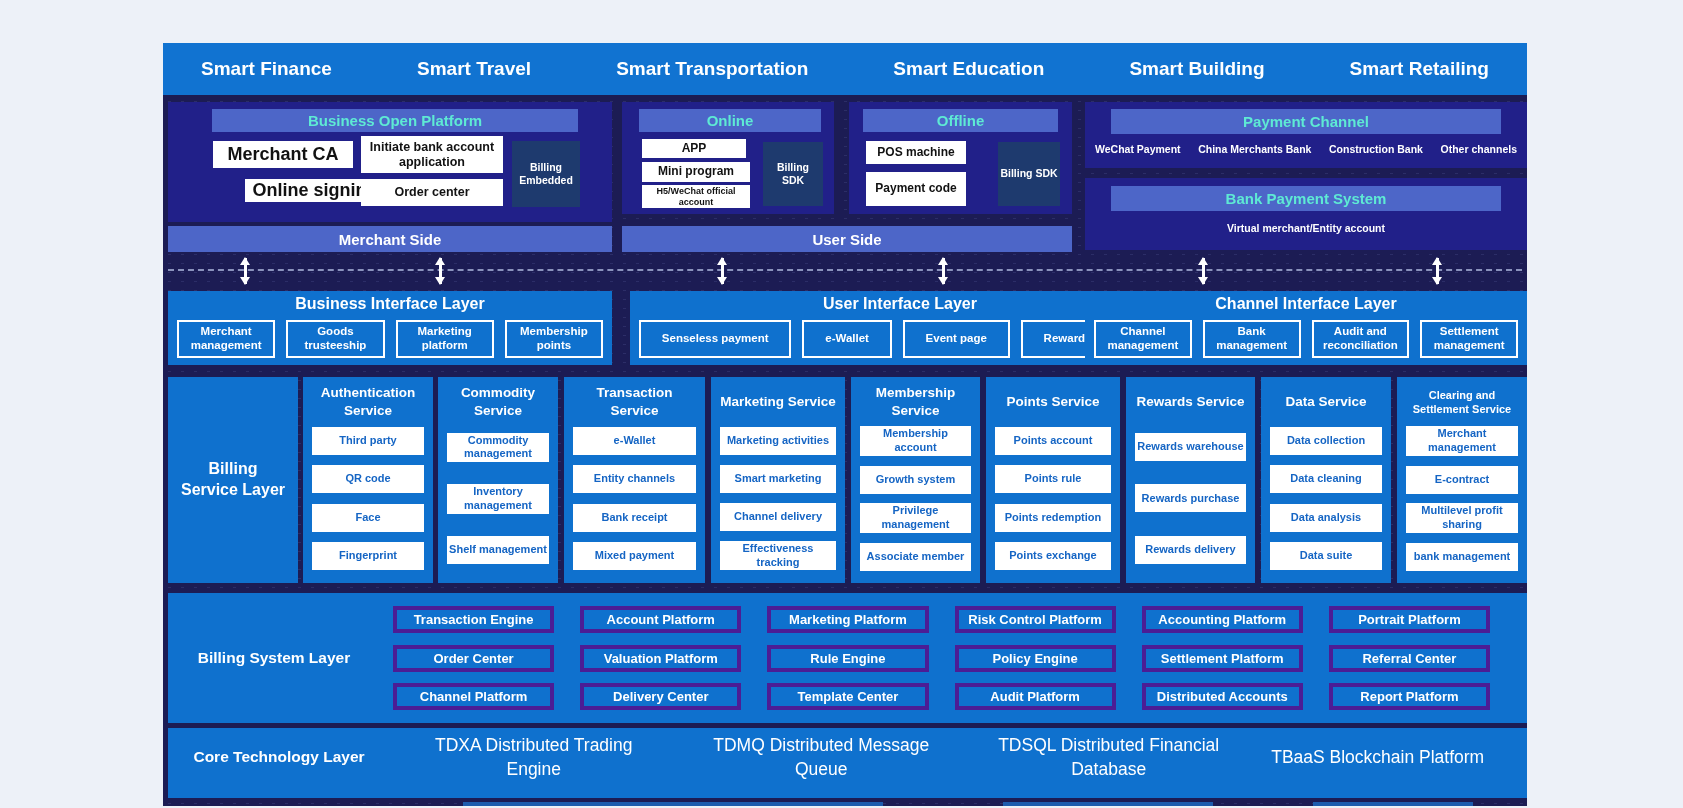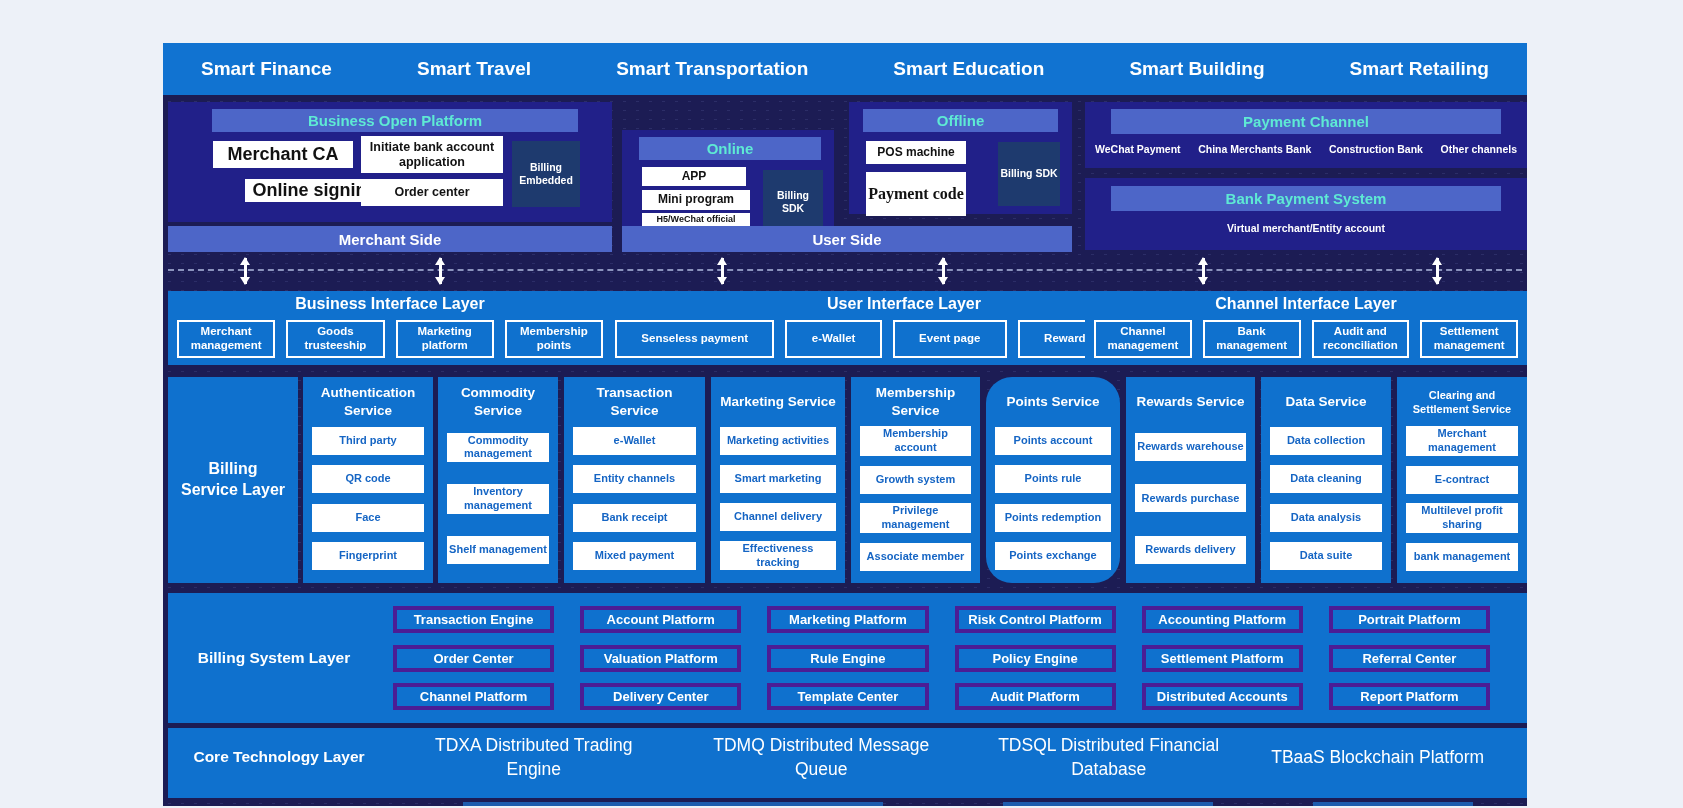--- a/index.html
+++ b/index.html
@@ -27,30 +27,30 @@
     display:flex;align-items:center;justify-content:center;line-height:1.15;}
   .sdkbox{position:absolute;background:#1e3a6e;color:#fff;font-weight:bold;text-align:center;
     display:flex;align-items:center;justify-content:center;font-size:10.5px;line-height:1.25;padding:2px;box-sizing:border-box;}
   .panelA{left:5px;top:59px;width:444px;height:120px;}
   .panelA .hbar{left:44px;top:7px;width:366px;height:23px;font-size:15px;}
   .panelA .b0{left:45px;top:39px;width:140px;height:27px;font-size:18px;}
   .panelA .b1{left:193px;top:34px;width:142px;height:37px;font-size:12.5px;}
   .panelA .b2{left:45px;top:77px;width:140px;height:23px;font-size:18px;margin-left:32px;}
   .panelA .b3{left:193px;top:77px;width:142px;height:27px;font-size:12.5px;}
   .panelA .sdkbox{left:344px;top:39px;width:68px;height:66px;}
-  .panelB{left:459px;top:59px;width:212px;height:112px;margin-top:28px;}
+  .panelB{left:459px;top:59px;width:212px;height:112px;}
   .panelB .hbar{left:17px;top:7px;width:182px;height:23px;font-size:15px;}
   .panelB .b0{left:20px;top:37px;width:104px;height:19px;font-size:12px;}
   .panelB .b1{left:20px;top:60px;width:108px;height:20px;font-size:12px;}
   .panelB .b2{left:20px;top:83px;width:108px;height:23px;font-size:9px;}
   .panelB .sdkbox{left:141px;top:40px;width:60px;height:64px;}
   .panelC{left:686px;top:59px;width:223px;height:112px;}
   .panelC .hbar{left:14px;top:7px;width:195px;height:23px;font-size:15px;}
   .panelC .b0{left:17px;top:39px;width:100px;height:23px;font-size:12px;}
-  .panelC .b1{left:17px;top:70px;width:100px;height:44px;font-size:16px;font-family:Liberation Serif, serif;}
+  .panelC .b1{left:17px;top:70px;width:100px;height:34px;font-size:12px;}
   .panelC .sdkbox{left:149px;top:40px;width:62px;height:64px;}
   .panelD{left:922px;top:59px;width:442px;height:66px;}
   .panelD .hbar{left:26px;top:7px;width:390px;height:25px;font-size:15px;}
   .channels{position:absolute;left:6px;right:6px;top:41px;display:flex;justify-content:space-between;align-items:center;}
   .channels .ch{color:#fff;font-weight:bold;font-size:10.5px;padding:0 4px;white-space:nowrap;}
   .panelE{left:922px;top:135px;width:442px;height:72px;}
   .panelE .hbar{left:26px;top:8px;width:390px;height:25px;font-size:15px;}
   .panelE .note{position:absolute;left:0;right:0;top:44px;text-align:center;color:#fff;font-weight:bold;font-size:10.5px;}
   
   .sidebar{position:absolute;height:26px;background:#4d66c8;color:#fff;font-weight:bold;font-size:15px;
@@ -60,41 +60,41 @@
   
   .dotline{position:absolute;left:5px;width:1354px;top:226px;border-top:2px dashed #8b93bd;}
   .varrow{position:absolute;top:209px;width:14px;height:38px;}
   .varrow .shaft{position:absolute;left:5.5px;top:6px;width:3px;height:26px;background:#fff;}
   .varrow::before{content:"";position:absolute;left:2px;top:0;border:5px solid transparent;border-bottom:8px solid #fff;}
   .varrow::after{content:"";position:absolute;left:2px;bottom:0;border:5px solid transparent;border-top:8px solid #fff;}
   .a1{left:75px;}.a2{left:270px;}.a3{left:552px;}.a4{left:773px;}.a5{left:1033px;}.a6{left:1267px;}
   
   .iface{position:absolute;top:248px;height:74px;background:#0f71ce;}
   .if-business{left:5px;width:444px;}
-  .if-user{left:443px;width:540px;padding-left:28px;}
+  .if-user{left:467px;width:540px;}
   .if-channel{left:922px;width:442px;}
   .iface .title{color:#fff;font-weight:bold;font-size:16px;text-align:center;margin-top:4px;}
   .iface .boxes{position:absolute;left:9px;right:9px;top:29px;bottom:7px;display:flex;gap:11px;align-items:stretch;justify-content:space-between;}
   .ibox{flex:1;border:2px solid #fff;color:#fff;font-weight:bold;font-size:11.5px;
     display:flex;align-items:center;justify-content:center;text-align:center;line-height:1.2;padding:2px;box-sizing:border-box;}
   .if-user .ibox{flex:auto;white-space:nowrap;padding:0 10px;}
   
   .svc-label{position:absolute;left:5px;top:334px;width:130px;height:206px;background:#0f71ce;
     display:flex;align-items:center;justify-content:center;color:#fff;font-weight:bold;font-size:16px;
     text-align:center;line-height:1.3;padding:0 12px;box-sizing:border-box;}
   .svc{position:absolute;top:334px;height:206px;background:#0f71ce;display:flex;flex-direction:column;
     box-sizing:border-box;padding:5px 9px 10px;}
   .svc .hdr{color:#fff;font-weight:bold;font-size:13.5px;text-align:center;line-height:1.3;min-height:40px;
     display:flex;align-items:center;justify-content:center;}
   .svc .hdr.small{font-size:11px;}
   .svc .sboxes{flex:1;display:flex;flex-direction:column;justify-content:space-around;gap:5px;margin-top:2px;}
   .sbox{background:#fff;color:#1565c4;font-weight:bold;font-size:11px;text-align:center;
     display:flex;align-items:center;justify-content:center;line-height:1.25;min-height:26px;padding:1px 2px;}
   .c0{left:140px;width:130px;}.c1{left:275px;width:120px;}.c2{left:401px;width:141px;}
-  .c3{left:548px;width:134px;}.c4{left:688px;width:129px;}.c5{left:823px;width:134px;border-radius:26px;}
+  .c3{left:548px;width:134px;}.c4{left:688px;width:129px;}.c5{left:823px;width:134px;}
   .c6{left:963px;width:129px;}.c7{left:1098px;width:130px;}.c8{left:1234px;width:130px;}
   
   .sys{position:absolute;left:5px;top:550px;width:1359px;height:130px;background:#0f71ce;
     display:flex;box-sizing:border-box;padding:12px 24px 12px 0;}
   .sys-label{width:212px;display:flex;align-items:center;justify-content:center;color:#fff;font-weight:bold;
     font-size:15.5px;text-align:center;line-height:1.3;}
   .sys-col{flex:1;display:flex;flex-direction:column;justify-content:space-between;padding:1px 13px;}
   .sys-btn{border:4px solid #4c1d95;color:#fff;font-weight:bold;font-size:13px;height:27px;box-sizing:border-box;
     display:flex;align-items:center;justify-content:center;white-space:nowrap;}
   

